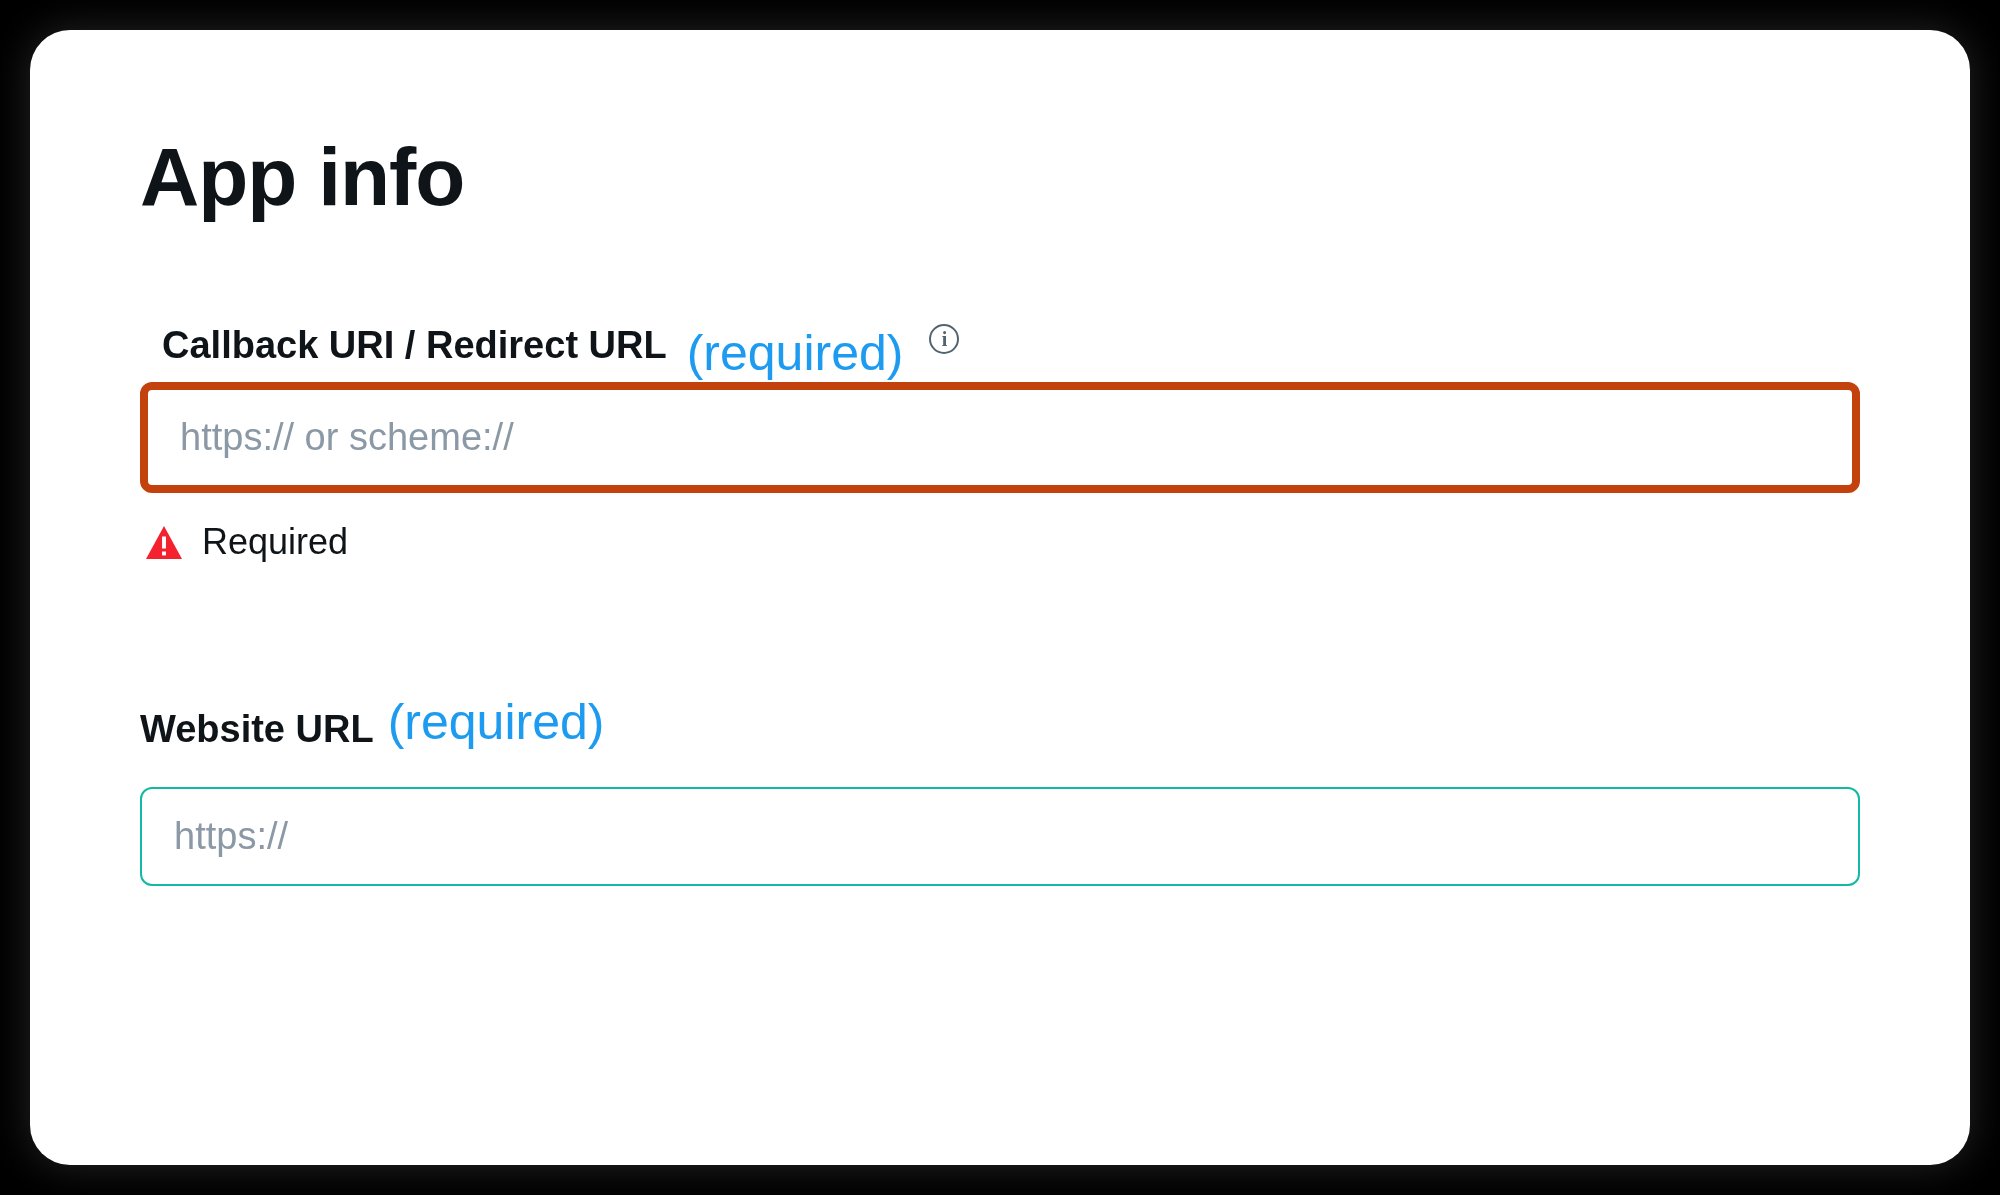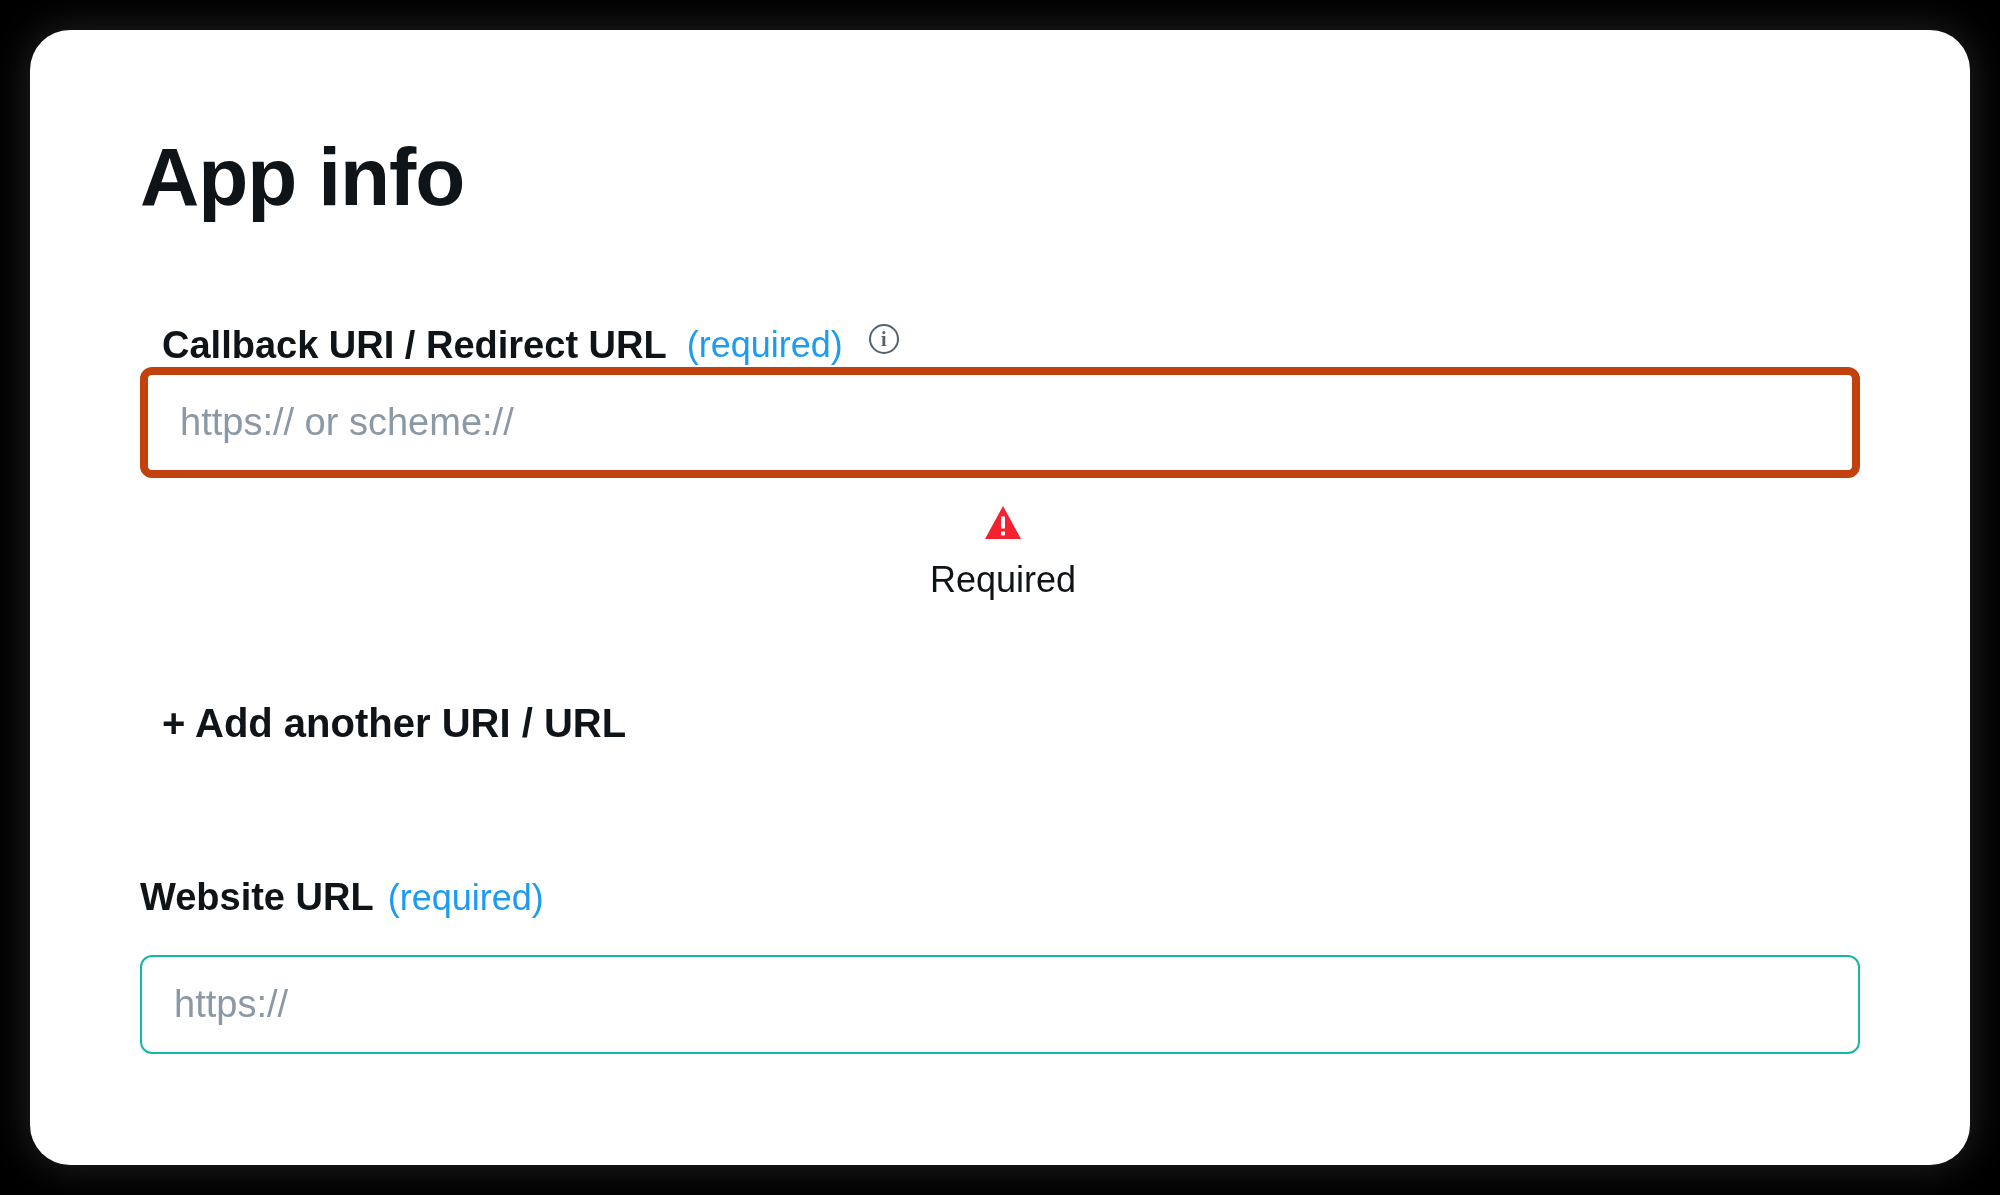--- a/index.html
+++ b/index.html
@@ -48,21 +48,21 @@
       margin-left: 22px;
     }
     
     .field-label {
       font-size: 38px;
       font-weight: 700;
       color: #0f1419;
     }
     
     .required-tag {
-      font-size: 36px;
+      font-size: 50px;
       font-weight: 400;
       color: #1d9bf0;
     }
     
     .info-icon {
       display: inline-flex;
       align-items: center;
       justify-content: center;
       width: 30px;
       height: 30px;
@@ -101,21 +101,20 @@
     .text-input.normal {
       border: 2px solid #14b8a6;
     }
     
     .error-row {
       display: flex;
       align-items: center;
       gap: 20px;
       margin-top: 28px;
       margin-left: 6px;
-      flex-direction: column;
     }
     
     .warning-icon {
       width: 36px;
       height: 33px;
       flex-shrink: 0;
     }
     
     .error-text {
       font-size: 36px;
@@ -170,21 +169,20 @@
     
     <div class="error-row">
       <svg class="warning-icon" viewBox="0 0 24 22">
         <path d="M12 0 L24 22 L0 22 Z" fill="#f4212e"></path>
         <rect x="10.7" y="7" width="2.6" height="8" fill="#fff"></rect>
         <rect x="10.7" y="17" width="2.6" height="2.6" fill="#fff"></rect>
       </svg>
       <span class="error-text">Required</span>
     </div>
     
-    <div class="add-link">+ Add another URI / URL</div>
   </div>
 
   <div class="website-section">
     <div class="website-label-row">
       <span class="website-label">Website URL</span>
       <span class="required-tag">(required)</span>
     </div>
     
     <input type="text" class="text-input normal" placeholder="https://" style="">
   </div>

